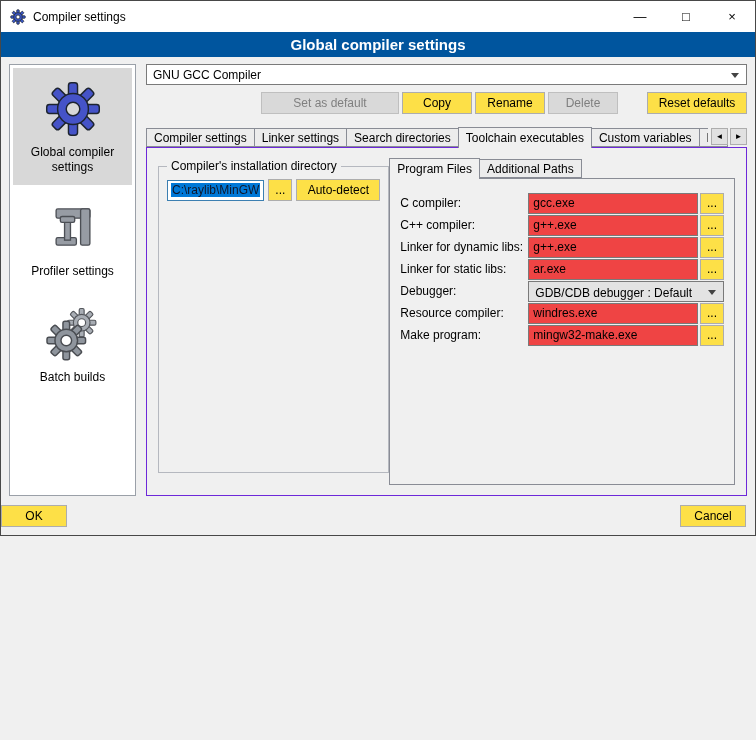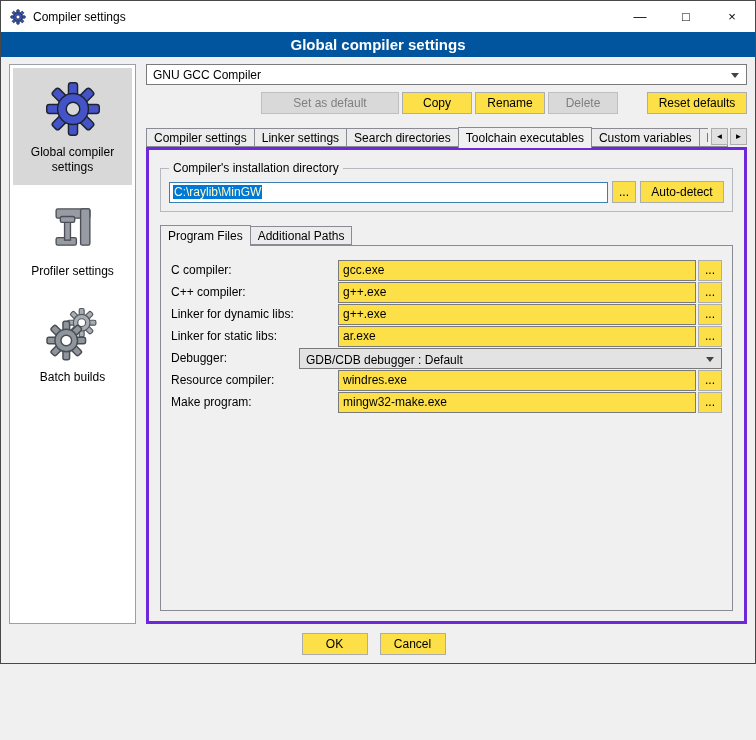--- a/index.html
+++ b/index.html
@@ -4,21 +4,21 @@
 <style>
   * { box-sizing: border-box; }
   html,body { margin:0; padding:0; }
   body {
     width:756px; height:740px;
     font-family:"Liberation Sans", sans-serif;
     font-size:12px; color:#000;
     background:#f0f0f0;
   }
   .window {
-    width:756px; height:664px;
+    width:756px; height:536px;
     border:1px solid #484848;
     background:#f0f0f0;
     display:flex; flex-direction:column;
   }
   
   .titlebar { flex:0 0 31px; background:#ffffff; display:flex; align-items:center; }
   .app-icon { margin:0 7px 0 9px; display:flex; }
   .win-title { font-size:12px; }
   .tb-btns { margin-left:auto; display:flex; height:100%; }
   .tb-btn { width:46px; height:100%; display:flex; align-items:center; justify-content:center;
@@ -54,45 +54,45 @@
   .tab { border:1px solid #898c95; background:#ececec; padding:0 7px; height:19px;
          line-height:18px; white-space:nowrap; cursor:default; }
   .tab + .tab { margin-left:-1px; }
   .tab.active { background:#f0f0f0; height:21px; line-height:20px; border-bottom:none;
                 margin-bottom:-1px; position:relative; z-index:2; }
   .tab.clip { max-width:40px; overflow:hidden; padding-right:0; }
   .tabarrows { position:absolute; right:0; bottom:2px; display:flex; gap:2px;
                background:#f0f0f0; padding-left:3px; z-index:3; }
   .arrowbtn { width:17px; height:17px; border:1px solid #adadad; background:#e1e1e1;
               font-size:8px; display:flex; align-items:center; justify-content:center; cursor:default; }
-  .tabpanel { border:3px solid #6d28d9; background:#f0f0f0; flex:1; padding:9px 11px 10px;
-              display:flex; flex-direction:column; min-height:0; }
+  .tabpanel { border:1px solid #6d28d9; background:#f0f0f0; flex:1; padding:9px 11px 10px;
+              display:flex; flex-direction:row; min-height:0; }
   
   .group { border:1px solid #b5b8bf; margin:2px 0 12px; padding:6px 8px 8px; }
   .group legend { padding:0 4px; }
   .dirrow { display:flex; gap:4px; align-items:center; }
   .pathbox { flex:1; height:21px; border:1px solid #3c7fb1; background:#fff;
              display:flex; align-items:center; padding:0 3px; overflow:hidden; }
-  .pathbox .sel { background:#0078d7; color:#fef9c3; padding:0 1px; white-space:nowrap; }
+  .pathbox .sel { background:#0078d7; color:#0f172a; padding:0 1px; white-space:nowrap; }
   .dots { width:24px; min-width:0; padding:0; }
   .auto { min-width:84px; }
   .note { margin-top:7px; white-space:nowrap; overflow:hidden; color:#9e3b2d; }
   
   .subwrap { flex:1; display:flex; flex-direction:column; min-height:0; }
   .subpanel { border:1px solid #898c95; background:#f0f0f0; flex:1; padding:13px 10px;
               display:flex; flex-direction:column; min-height:0; }
   .frow { display:flex; align-items:center; flex:0 0 22px; }
   .flabel { flex:0 0 128px; }
-  .ftext { flex:1; height:21px; border:1px solid #7a7a7a; background:#fde047; font:inherit;
-           padding:8px 4px; min-width:0;margin-left:39px; }
+  .ftext { flex:1; height:21px; border:1px solid #7a7a7a; background:#ef4444; font:inherit;
+           padding:8px 4px; min-width:0; }
   .frow .dots { margin-left:2px; height:21px; }
   .fselect { flex:1; height:21px; border:1px solid #7a7a7a; background:#e3e3e3;
              display:flex; align-items:center; padding:4px 20px 0 6px; position:relative; cursor:default; }
   
-  .footer { flex:0 0 39px; display:flex; align-items:center; justify-content:center;
+  .footer { flex:0 0 39px; display:flex; align-items:center; justify-content:space-between;
             gap:12px; padding-right:9px; }
   .footer .btn { min-width:66px; }
   svg { display:block; }
 </style>
 </head>
 <body>
 
 <svg width="0" height="0" style="position:absolute">
   <defs>
     <g id="gear">

